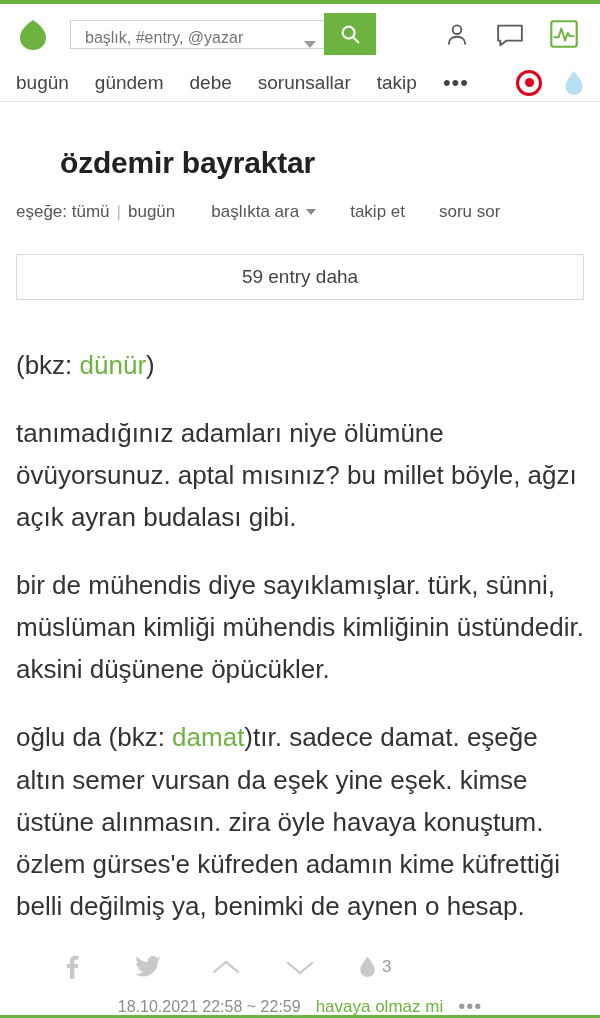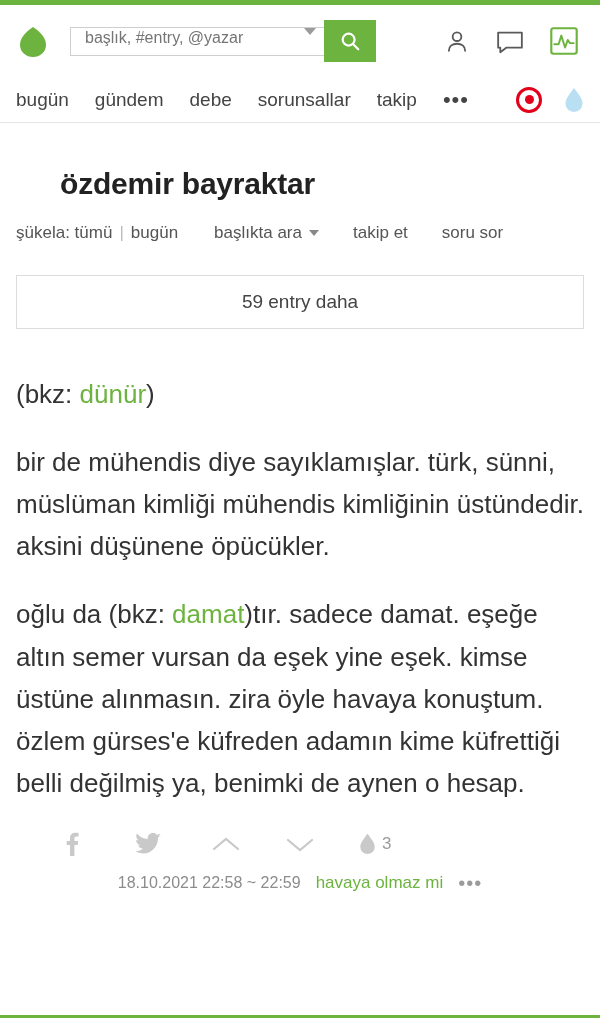--- a/index.html
+++ b/index.html
@@ -41,22 +41,22 @@
     align-items: center;
     margin-left: 10px;
     height: 42px;
   }
   .search-box {
     width: 254px;
     height: 29px;
     border: 1px solid #cfcfcf;
     border-right: none;
     display: flex;
-    align-items: flex-start;
-    padding: 0 8px 16px 12px;
+    align-items: flex-end;
+    padding: 0 8px 0 12px;
     background: #fff;
   }
   .search-input {
     border: none;
     outline: none;
     flex: 1;
     font-size: 16px;
     color: #777;
     font-family: "Liberation Sans", sans-serif;
     background: transparent;
@@ -270,21 +270,21 @@
           <path d="M10 1 C4 9 1.5 12.5 1.5 16.4 A8.5 8.5 0 0 0 18.5 16.4 C18.5 12.5 16 9 10 1 Z" fill="#b9dff3"></path>
         </svg>
       </span>
     </div>
   </div>
 
   <div class="title">özdemir bayraktar</div>
 
   <div class="subnav">
     <span class="group">
-      <span class="sukela-label">şükela:</span>
+      <span class="sukela-label">eşeğe:</span>
       &nbsp;
       <a href="#">tümü</a>
       <span class="sep">|</span>
       <a href="#">bugün</a>
     </span>
     <span class="group ara">
       <a href="#">başlıkta ara</a>
       <span class="mini-caret"></span>
     </span>
     <span class="group takip">
@@ -295,20 +295,23 @@
     </span>
   </div>
 
   <div class="more-box">59 entry daha</div>
 
   <div class="entry">
     <p>
       <span>(bkz: </span><a class="lnk" href="#">dünür</a><span>)</span>
     </p>
     <p>
+      <span>tanımadığınız adamları niye ölümüne övüyorsunuz. aptal mısınız? bu millet böyle, ağzı açık ayran budalası gibi.</span>
+    </p>
+    <p>
       <span>bir de mühendis diye sayıklamışlar. türk, sünni, müslüman kimliği mühendis kimliğinin üstündedir. aksini düşünene öpücükler.</span>
     </p>
     <p>
       <span>oğlu da (bkz: </span><a class="lnk" href="#">damat</a><span>)tır. sadece damat. eşeğe altın semer vursan da eşek yine eşek. kimse üstüne alınmasın. zira öyle havaya konuştum. özlem gürses'e küfreden adamın kime küfrettiği belli değilmiş ya, benimki de aynen o hesap.</span>
     </p>
   </div>
 
   <div class="entry-footer">
     <div class="ef-left">
       <span>

